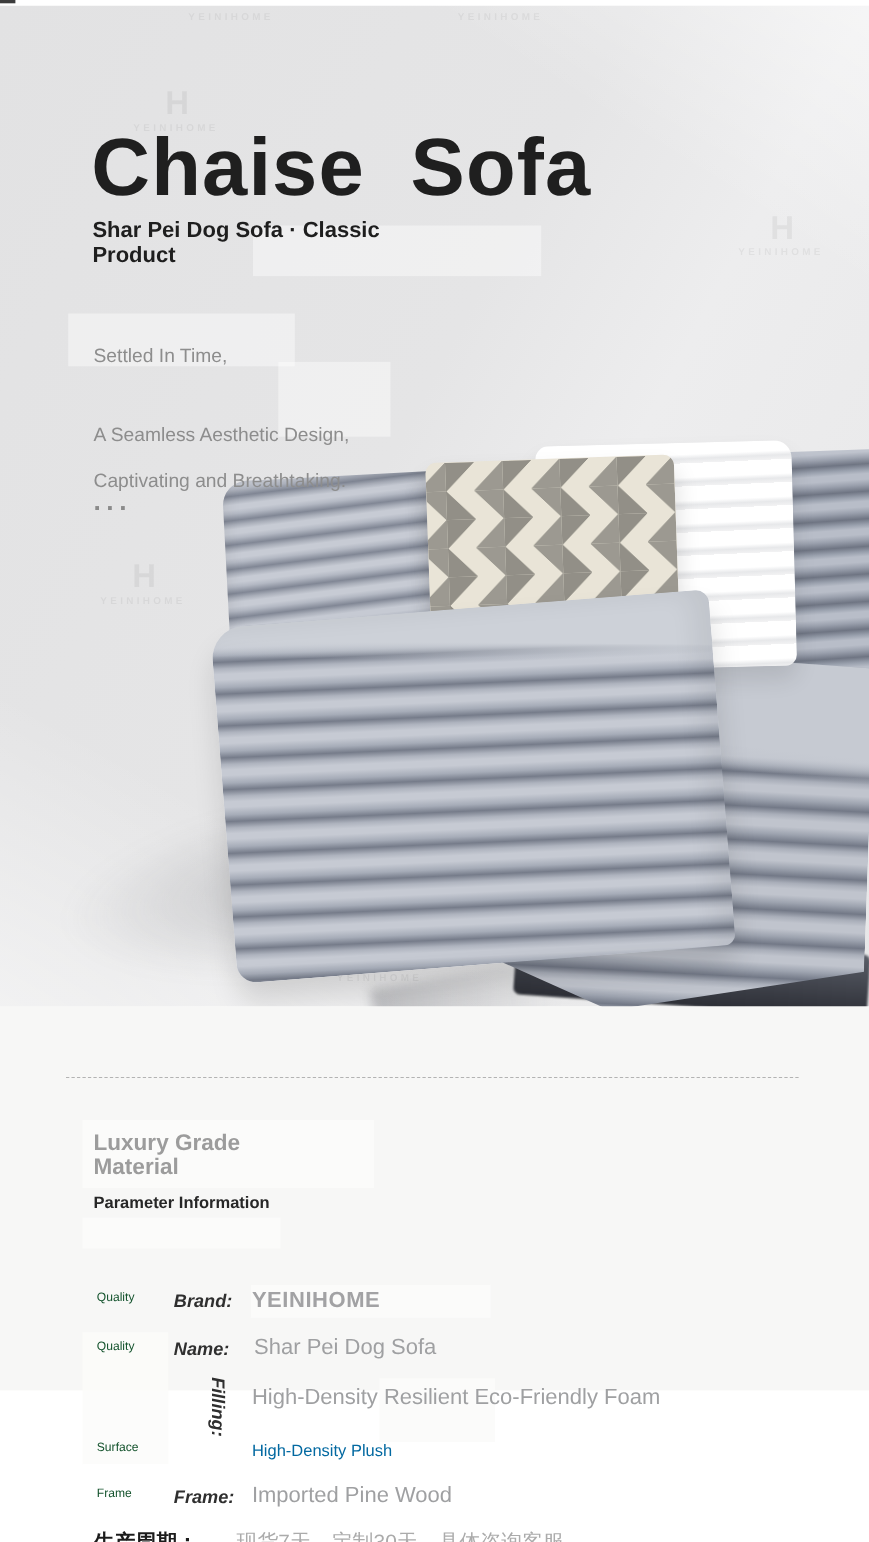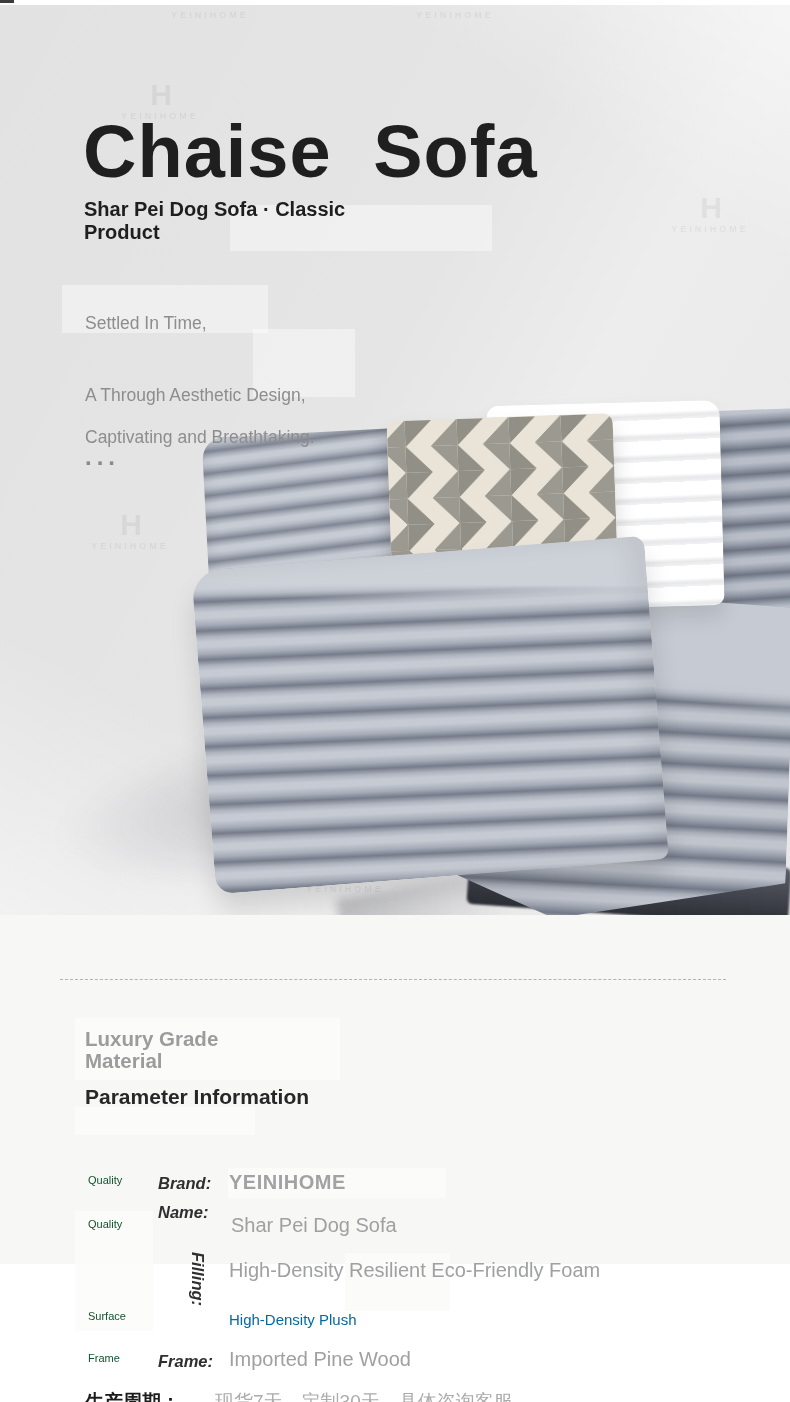--- a/index.html
+++ b/index.html
@@ -89,21 +89,21 @@
       border-radius:30px 12px 10px 18px;transform:rotate(-4.5deg);
       box-shadow:0 18px 26px rgba(0,0,0,.13),inset -16px 0 22px rgba(0,0,0,.06);}
 
   
   .info{position:absolute;top:915px;left:0;width:790px;height:349px;background:#f7f7f6;z-index:3;}
   .divider{position:absolute;left:60px;top:64px;width:666px;height:0;border-top:1px dashed #b3b3b3;}
   .ibox{position:absolute;background:#fbfbfa;}
   .material-heading{position:absolute;left:85px;top:113px;width:175px;
       font-size:20.5px;line-height:1.08;font-weight:700;color:#9c9c9c;}
   .param-heading{position:absolute;left:85px;top:170px;
-      font-size:21px;font-weight:700;color:#272727;}
+      font-size:15px;font-weight:700;color:#272727;}
 
   .p-cat{position:absolute;font-size:11px;font-weight:400;color:#14532d;}
   .p-label{position:absolute;font-size:16.5px;font-weight:700;color:#2f2f2f;font-style:italic;}
   .p-val{position:absolute;font-size:20px;color:#9fa0a2;}
   .p-val-brand{font-weight:700;color:#a2a2a4;letter-spacing:.5px;}
   .p-val-small{font-size:15px;color:#0369a1;}
   .p-label-vertical{writing-mode:vertical-rl;text-orientation:mixed;height:70px;}
   .p-cat-cn{font-size:19px;color:#1c1c1c;}
   .p-val-cn{font-size:19px;color:#ababab;}
 </style>
@@ -152,21 +152,21 @@
     </div>
 
     <div class="hbox" style="left:230px;top:200px;width:262px;height:46px;"></div>
     <div class="hbox" style="left:62px;top:280px;width:206px;height:48px;"></div>
     <div class="hbox" style="left:253px;top:324px;width:102px;height:68px;"></div>
 
     <h1 class="hero-title">Chaise Sofa</h1>
     <div class="hero-subtitle">Shar Pei Dog Sofa · Classic Product</div>
 
     <div class="tagline t1">Settled In Time,</div>
-    <div class="tagline t3">A Through Aesthetic Design,</div>
+    <div class="tagline t3">A Seamless Aesthetic Design,</div>
     <div class="tagline t4">Captivating and Breathtaking.</div>
     <div class="tagline t5">...</div>
 
     <div class="photo">
       <div class="shadow-ground"></div>
       <div class="shadow-corner"></div>
       <div class="back-left"></div>
       <div class="back-right"></div>
       <div class="pillow-white"></div>
       <div class="pillow-chevron">
@@ -188,21 +188,21 @@
     <div class="ibox" style="left:345px;top:338px;width:105px;height:58px;"></div>
 
     <div class="material-heading">Luxury Grade Material</div>
     <div class="param-heading">Parameter Information</div>
 
     <span class="p-cat" style="left:88px;top:259px;">Quality</span>
     <span class="p-label" style="left:158px;top:259px;">Brand:</span>
     <span class="p-val p-val-brand" style="left:229px;top:256px;">YEINIHOME</span>
 
     <span class="p-cat" style="left:88px;top:303px;">Quality</span>
-    <span class="p-label" style="left:158px;top:288px;">Name:</span>
+    <span class="p-label" style="left:158px;top:303px;">Name:</span>
     <span class="p-val" style="left:231px;top:299px;">Shar Pei Dog Sofa</span>
 
     <span class="p-label p-label-vertical" style="left:188px;top:337px;">Filling:</span>
     <span class="p-val" style="left:229px;top:344px;text-align:center;">High-Density Resilient Eco-Friendly Foam</span>
 
     <span class="p-cat" style="left:88px;top:395px;">Surface</span>
     <span class="p-val p-val-small" style="left:229px;top:396px;">High-Density Plush</span>
 
     <span class="p-cat" style="left:88px;top:437px;">Frame</span>
     <span class="p-label" style="left:158px;top:437px;">Frame:</span>

